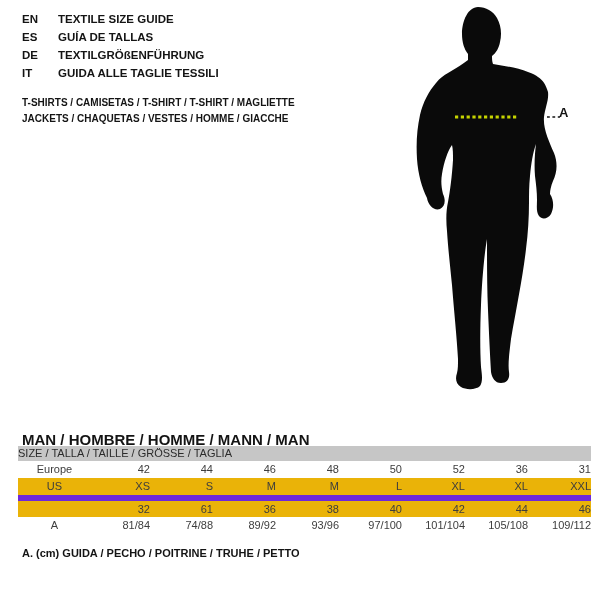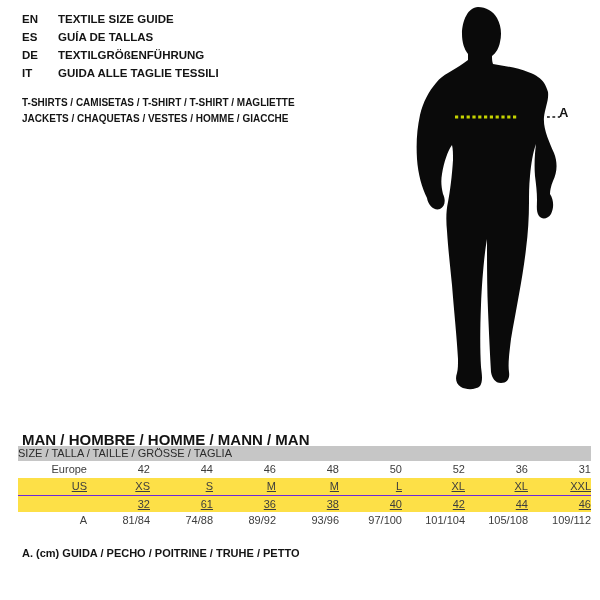--- a/index.html
+++ b/index.html
@@ -22,23 +22,23 @@
   .measure-label { position:absolute; left:559px; top:105px; font-size:13px; font-weight:bold; color:#141414; }
 
   
   .man-caption { position:absolute; left:22px; top:431px; font-size:15px; font-weight:bold; color:#141414; }
   .footnote   { position:absolute; left:22px; top:547px; font-size:11px; font-weight:bold; color:#141414; }
 
   
   .size-table { position:absolute; left:18px; top:446px; width:573px; }
   .thead { height:15px; line-height:15px; background:#c6c6c6; font-size:11px; color:#2b2b2b; }
   .trow  { display:grid; grid-template-columns:69px repeat(8, 1fr); height:17px; line-height:17px; font-size:11px; color:#3d3d3d; }
-  .trow.shaded { background:#fde047;text-decoration:underline; }
-  .trow.shaded + .trow.shaded { border-top:1px solid #6d28d9; height:16px; line-height:16px; }
-  .tlabel { padding-left:4px; text-align:right; }
+  .trow.shaded { background:#eab308; }
+  .trow.shaded + .trow.shaded { border-top:6px solid #6d28d9; height:16px; line-height:16px; }
+  .tlabel { padding-left:4px; text-align:center; }
   .tcell  { text-align:right; }
 </style>
 </head>
 <body>
 
 <div class="canvas">
 
   <div class="lang-list">
     <div class="lang-row">
       <span class="lang-code">EN</span><span class="lang-label">TEXTILE SIZE GUIDE</span>

